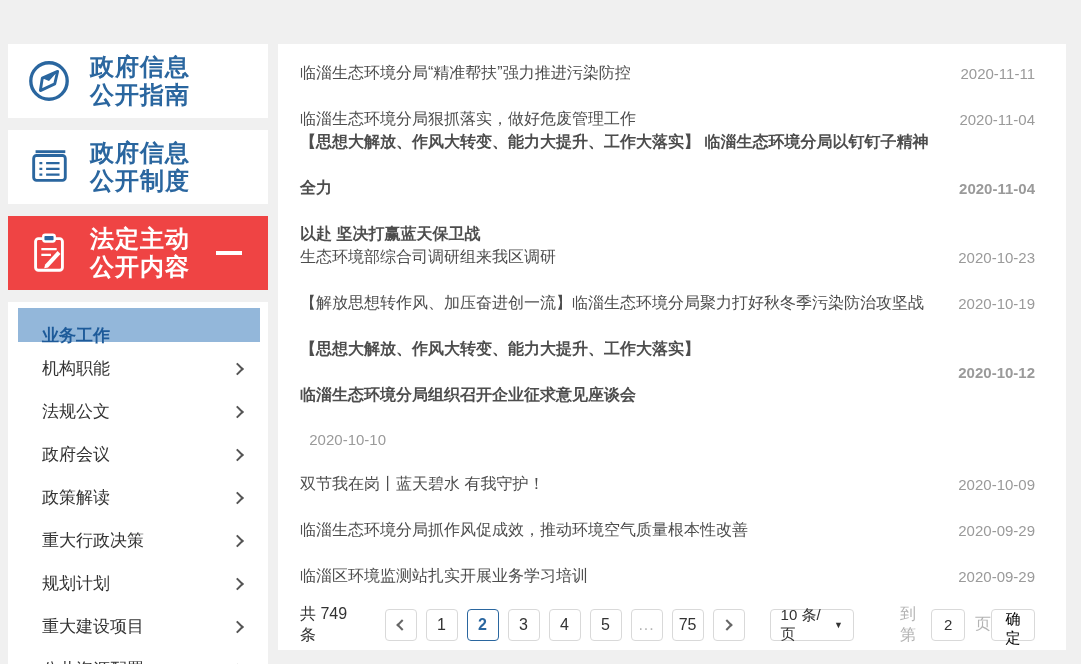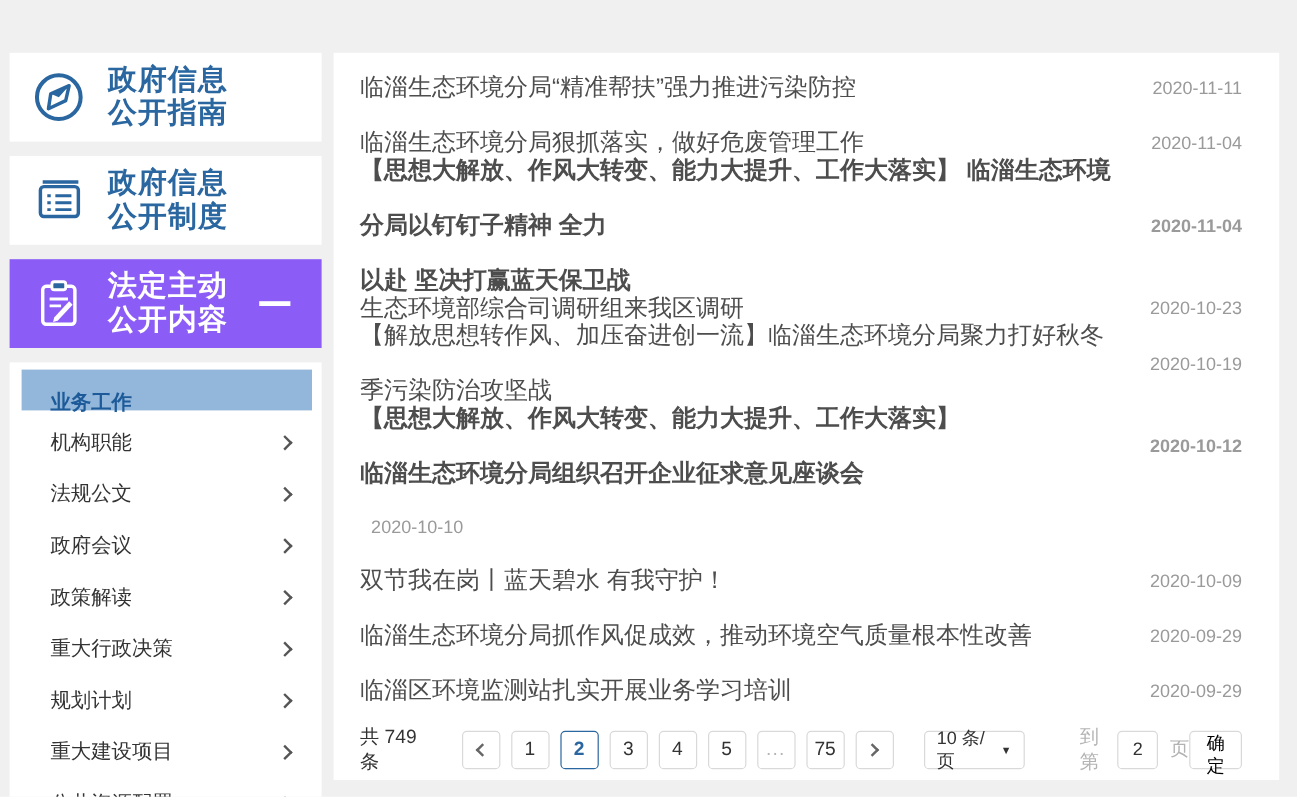--- a/index.html
+++ b/index.html
@@ -14,21 +14,21 @@
   .sidebar { position:absolute; left:8px; top:44px; width:260px; }
   .side-box {
     background:#ffffff; height:74px; margin-bottom:12px;
     display:flex; align-items:center; cursor:pointer;
   }
   .side-box .icon-wrap { width:82px; display:flex; justify-content:center; align-items:center; }
   .side-box .box-label {
     color:#2a669f; font-size:24px; font-weight:bold; line-height:28px;
     letter-spacing:1px; flex:1;
   }
-  .side-box.active { background:#8b5cf6; }
+  .side-box.active { background:#ef4444; }
   .side-box.active .box-label { color:#ffffff; }
   .minus-glyph { width:26px; height:4px; background:#ffffff; margin-right:26px; }
 
   .submenu { background:#ffffff; width:260px; padding-top:6px; height:374px; }
   .submenu li { list-style:none; height:43px; display:flex; align-items:center; cursor:pointer; position:relative; }
   .submenu li .mi-label { font-size:17px; color:#333333; padding-left:34px; }
   .submenu li.selected { height:34px; margin:0 8px 5px 10px; background:#93b7da; }
   .submenu li.selected .mi-label { color:#1d5a99; font-weight:bold; padding-left:24px;margin-top:20px; }
   .chev {
     position:absolute; right:26px; top:50%; width:9px; height:9px;
@@ -38,21 +38,21 @@
 
   
   .main-panel {
     position:absolute; left:278px; top:44px; width:788px; height:606px;
     background:#ffffff; padding:6px 31px 0 22px;
     display:flex; flex-direction:column;
   }
   .news-row { display:flex; align-items:center; height:46px; cursor:pointer; }
   .news-row.two-line { height:92px;font-weight:bold; }
   .news-title {
-    flex:1; font-size:20px; color:#4d4d4d; line-height:46px;
+    flex:1; font-size:16px; color:#4d4d4d; line-height:46px;
     white-space:pre-line; padding-right:10px;
   }
   .news-date { width:86px; text-align:right; font-size:15px; color:#9a9a9a; flex-shrink:0; }
 
   
   .pager { height:54px; display:flex; align-items:center; font-size:16px; color:#333; }
   .total-label { margin-right:26px; color:#333; }
   .pg-btn {
     min-width:32px; height:32px; background:#fff; border:1px solid #d9d9d9;
     border-radius:4px; display:flex; align-items:center; justify-content:center;

